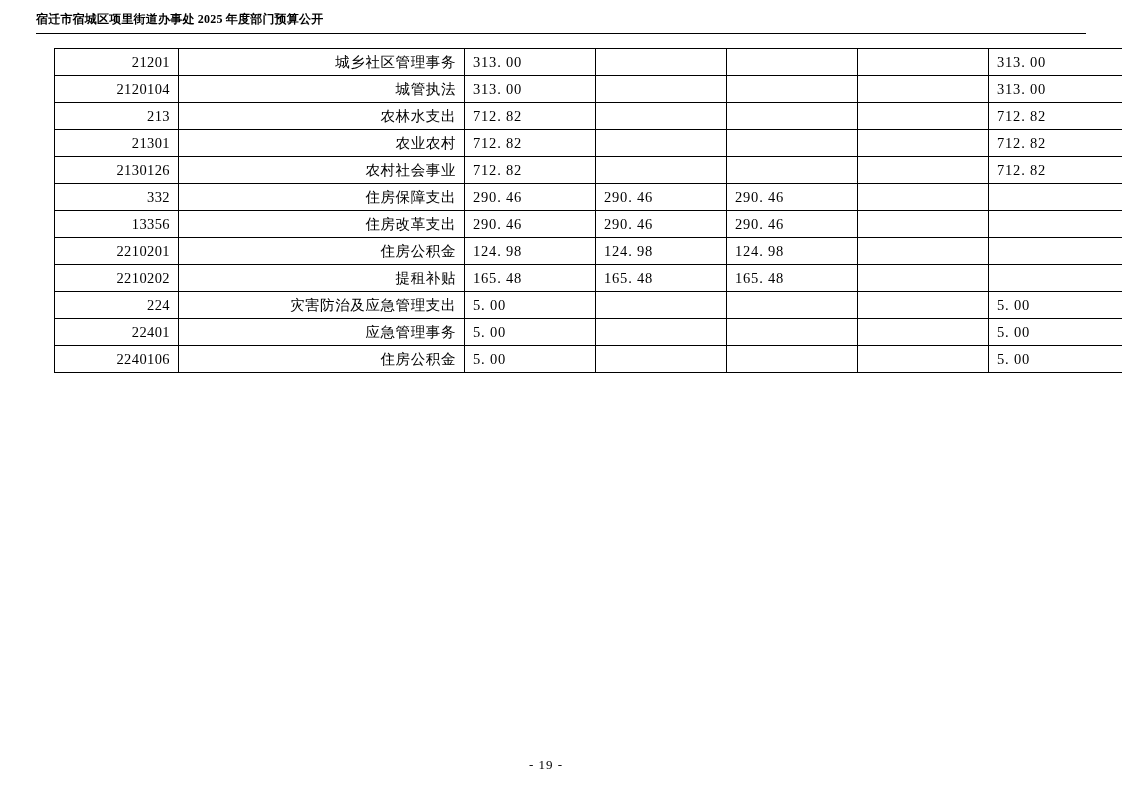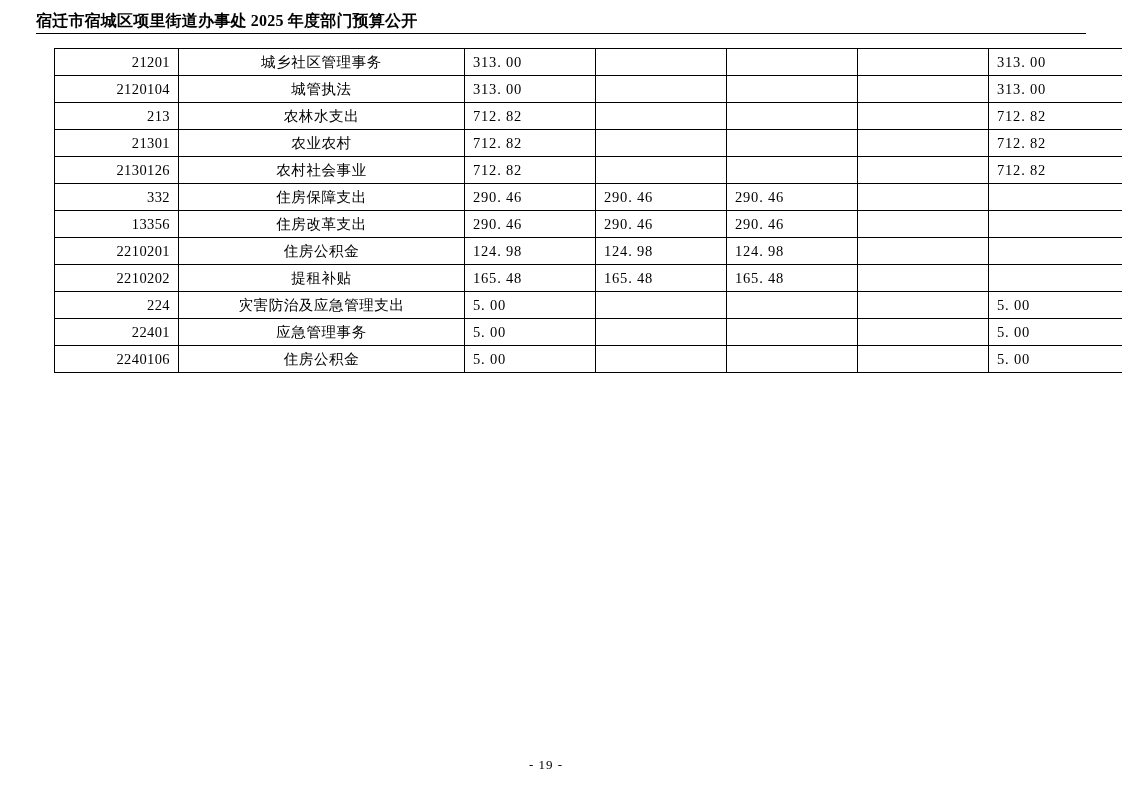--- a/index.html
+++ b/index.html
@@ -18,21 +18,21 @@
   .page {
     position: relative;
     width: 1122px;
     height: 793px;
     box-sizing: border-box;
   }
   .header {
     position: absolute;
     left: 36px;
     top: 11px;
-    font-size: 16px;
+    font-size: 12px;
     letter-spacing: 0.2px;
     white-space: nowrap;
     font-family: "Liberation Serif", "DejaVu Serif", serif;
     font-weight: 600;
   }
   .header-rule {
     position: absolute;
     left: 36px;
     top: 33px;
     width: 1050px;
@@ -62,21 +62,21 @@
   td.code {
     width: 124px;
     text-align: right;
     letter-spacing: 0.4px;
   }
   td.code.lvl1 { padding-left: 14px; }
   td.code.lvl2 { padding-left: 18px; }
   td.code.lvl3 { padding-left: 30px; }
   td.name {
     width: 286px;
-    text-align: center;
+    text-align: right;
     letter-spacing: 0.6px;
   }
   td.num {
     width: 131px;
     text-align: left;
     letter-spacing: 0.8px;
     font-family: "Liberation Serif", "DejaVu Serif", serif;
   }
   td.num.wide {
     width: 225px;

